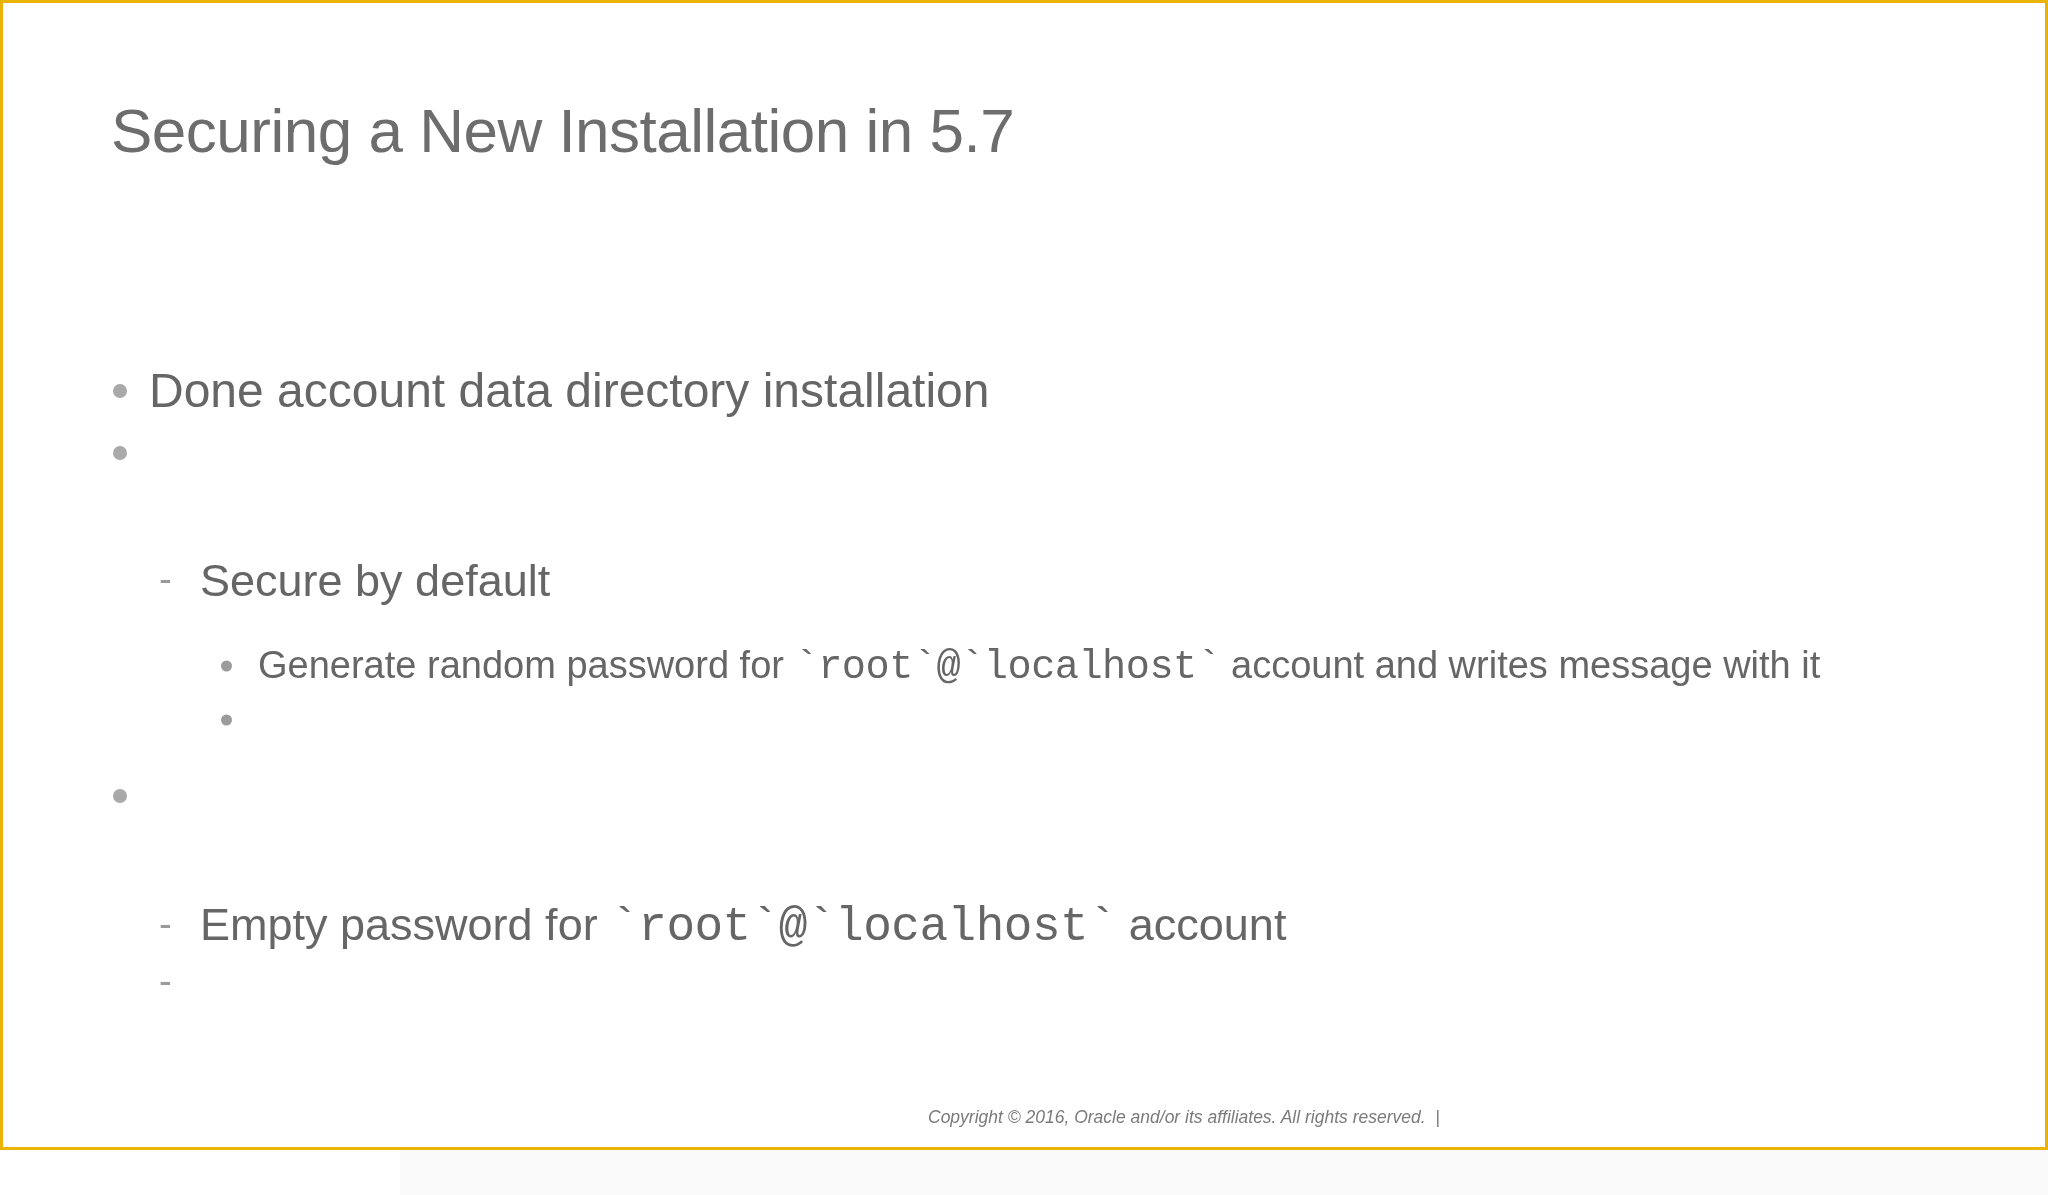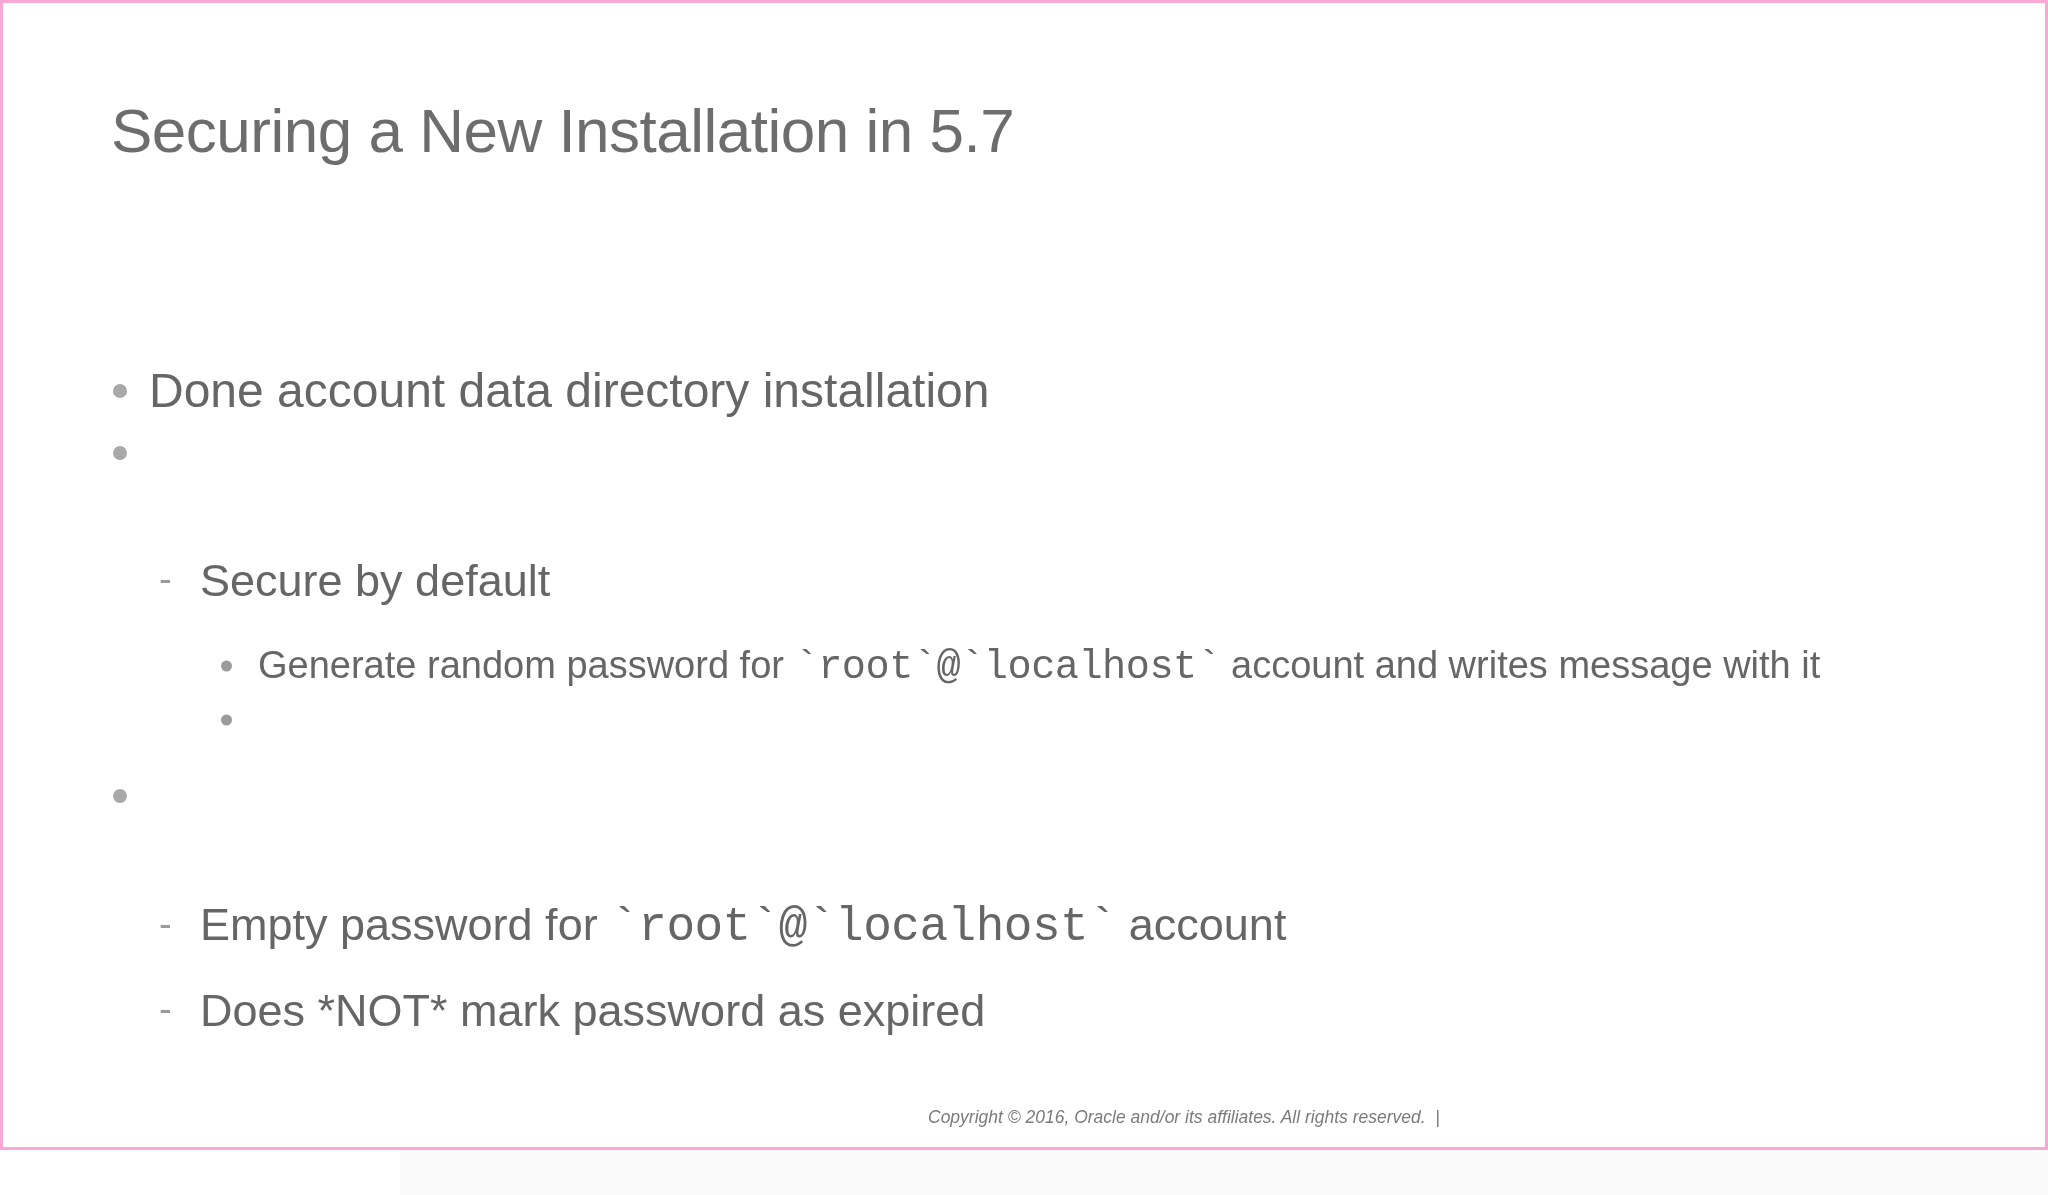--- a/index.html
+++ b/index.html
@@ -1,21 +1,21 @@
 <!DOCTYPE html>
 <html><head>
 <meta charset="utf-8">
 <style>
   html,body{margin:0;padding:0;background:#ffffff;}
   #stage{position:relative;width:2048px;height:1195px;overflow:hidden;
          font-family:"Liberation Sans",sans-serif;background:#fff;}
 
   
   .slide{position:absolute;left:0;top:0;width:2048px;height:1150px;
-         background:#ffffff;border:3px solid #f9a8d4;box-sizing:border-box;}
+         background:#ffffff;border:3px solid #eab308;box-sizing:border-box;}
 
   .title{position:absolute;left:108px;top:92px;font-size:62px;line-height:1.15;
          color:#6d6d6d;letter-spacing:-0.5px;white-space:nowrap;}
 
   
   .row{position:absolute;left:0;width:2048px;white-space:nowrap;color:#666666;}
   .row .txt{display:inline-block;}
   .row.l1{font-size:48px;line-height:60px;}
   .row.l1.cmd{font-size:60px;line-height:75px;color:#6f6f6f;
               font-family:"Liberation Mono","DejaVu Sans Mono",monospace;}
@@ -58,21 +58,21 @@
     <div class="title">Securing a New Installation in 5.7</div>
 
     <div id="bullet-list">
         <div class="row l1" style="top: 358px;"><span class="marker dot"></span><span class="txt"><span>Done account data directory installation</span></span></div>
         <div class="row l1 cmd" style="top: 450px;"><span class="marker dot"></span></div>
         <div class="row l2" style="top: 550px;"><span class="marker dash">-</span><span class="txt"><span>Secure by default</span></span></div>
         <div class="row l3" style="top: 638px;"><span class="marker dot"></span><span class="txt"><span>Generate random password for </span><span class="mono">`root`@`localhost`</span><span> account and writes message with it</span></span></div>
         <div class="row l3" style="top: 717px;"><span class="marker dot"></span></div>
         <div class="row l1 cmd" style="top: 793px;"><span class="marker dot"></span></div>
         <div class="row l2" style="top: 894px;"><span class="marker dash">-</span><span class="txt"><span>Empty password for </span><span class="mono">`root`@`localhost`</span><span> account</span></span></div>
-        <div class="row l2" style="top: 980px;"><span class="marker dash">-</span><span class="txt"><span>Does *NOT* mark password as expired</span></span></div>
+        <div class="row l2" style="top: 980px;"><span class="marker dash">-</span></div>
       </div>
 
     <div class="copyright">Copyright © 2016, Oracle and/or its affiliates. All rights reserved.  |</div>
     <div class="pagenum">71</div>
   </div>
 
   <div class="below">
     <div class="below-white"></div>
   </div>
 </div>

